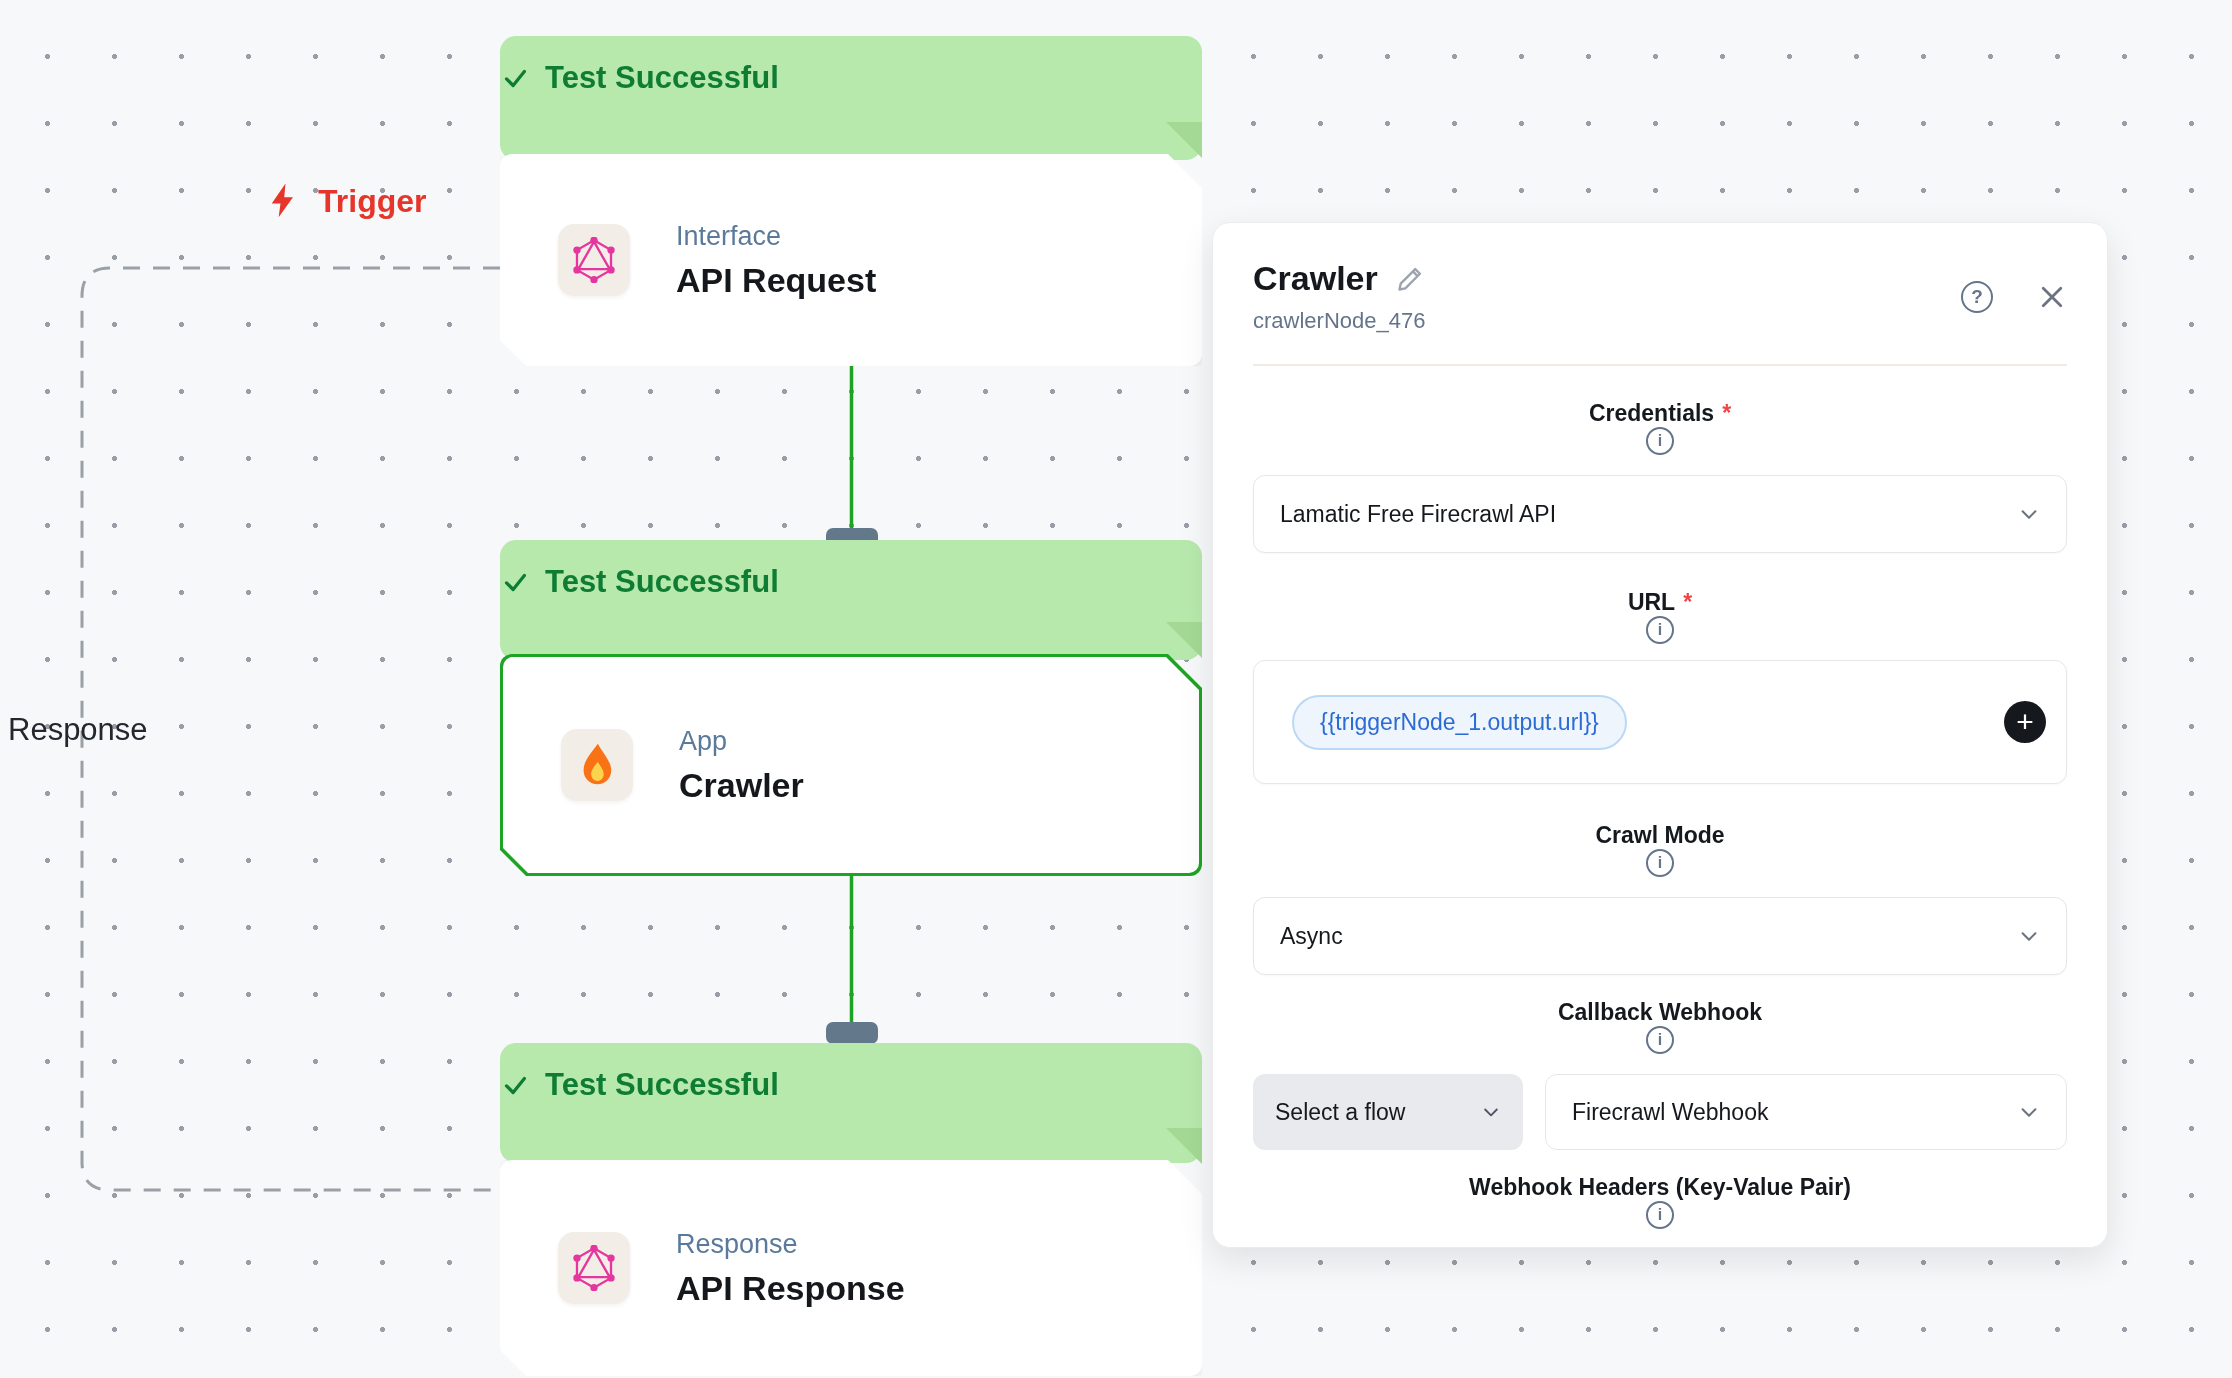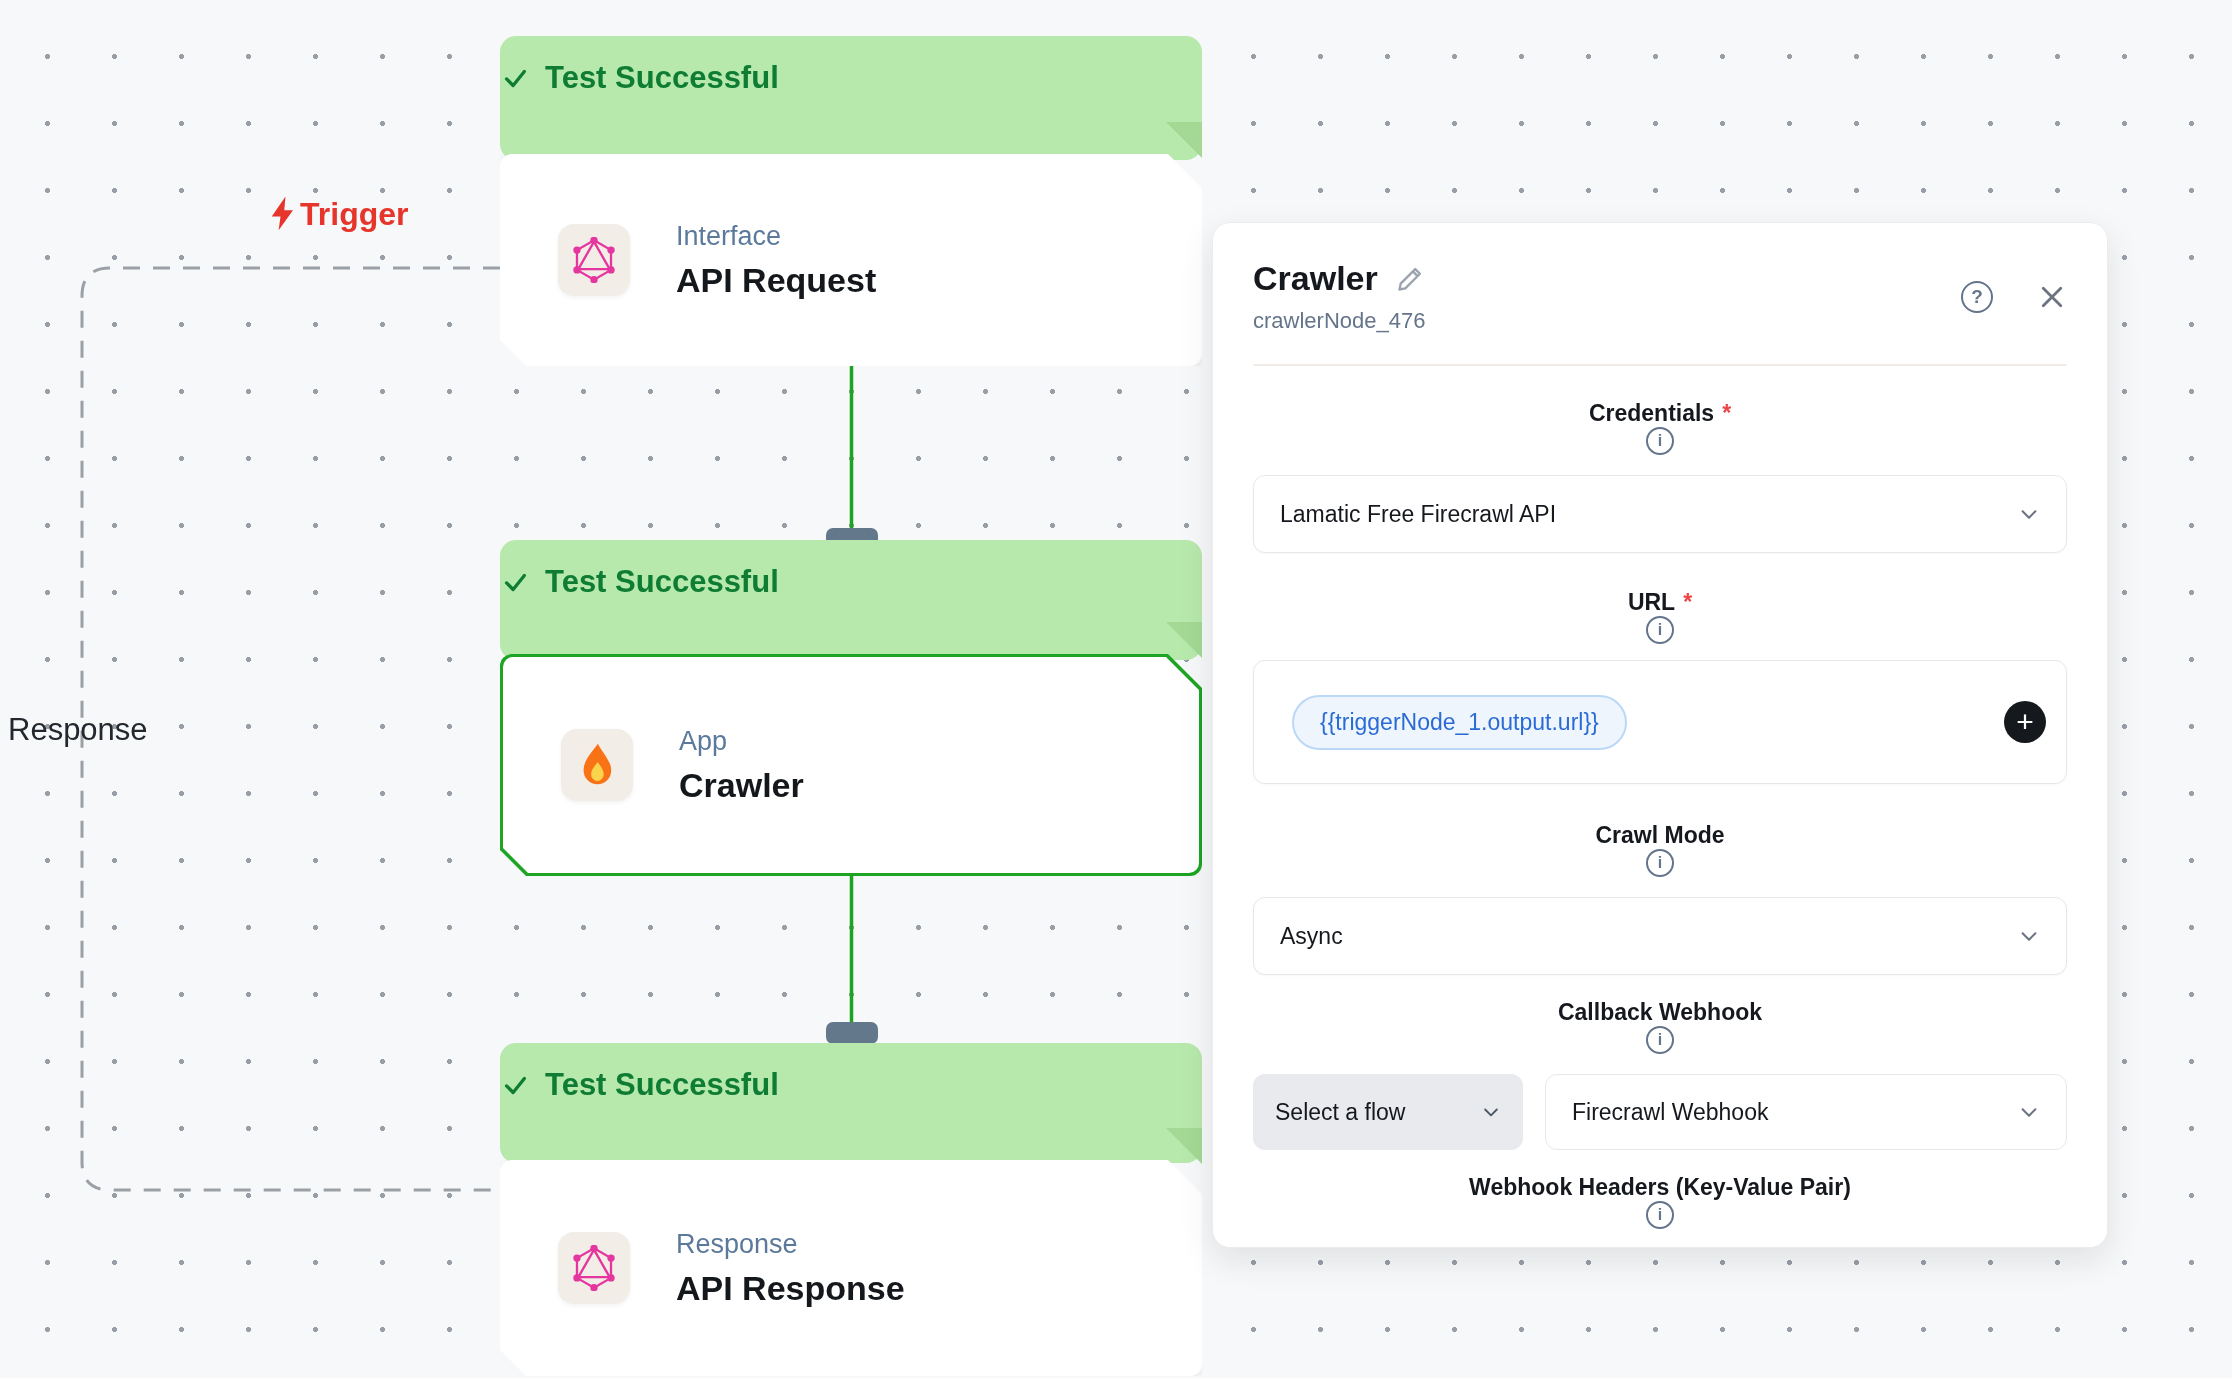--- a/index.html
+++ b/index.html
@@ -17,21 +17,21 @@
     background-size:67px 67px;
     background-position:14px 23px;
   }
   
   #edges { position:absolute; left:0; top:0; width:2232px; height:1378px; z-index:0; }
   .handle {
     position:absolute; width:52px; height:22px; border-radius:7px;
     background:#64788c; z-index:1;
   }
   .float-label { position:absolute; z-index:3; display:flex; align-items:center; }
-  #trigger-label { left:268px; top:195px; gap:2px; }
+  #trigger-label { left:268px; top:182px; gap:20px; }
   #trigger-label span { color:#e6352a; font-size:32px; font-weight:700; }
   #response-label { left:8px; top:712px; }
   #response-label span { color:#23272e; font-size:31px; font-weight:400; }
 
   
   .node { position:absolute; width:702px; z-index:2; }
   .banner {
     position:absolute; left:0; right:0; top:0; border-radius:16px;
     background:#b7e8ac; z-index:1;
   }

